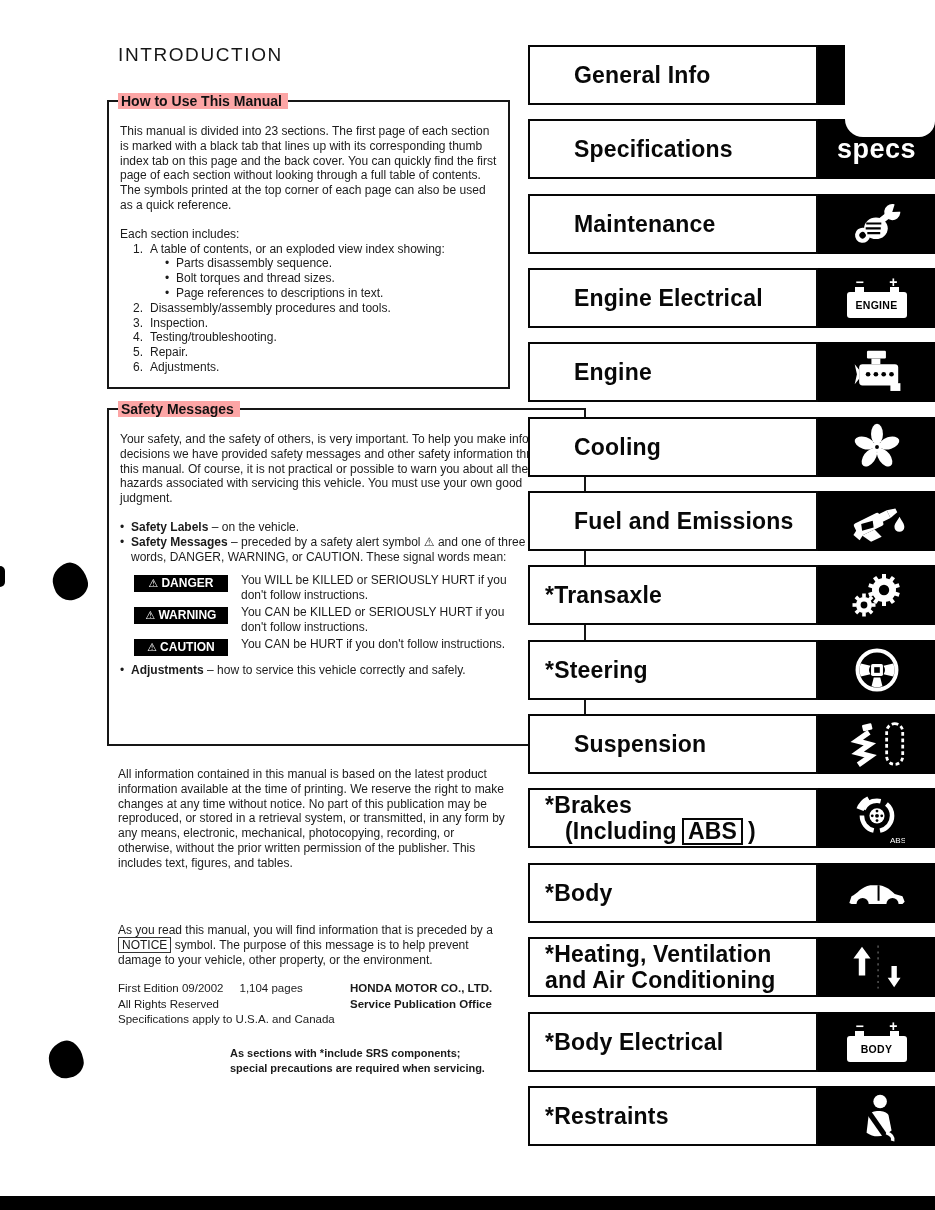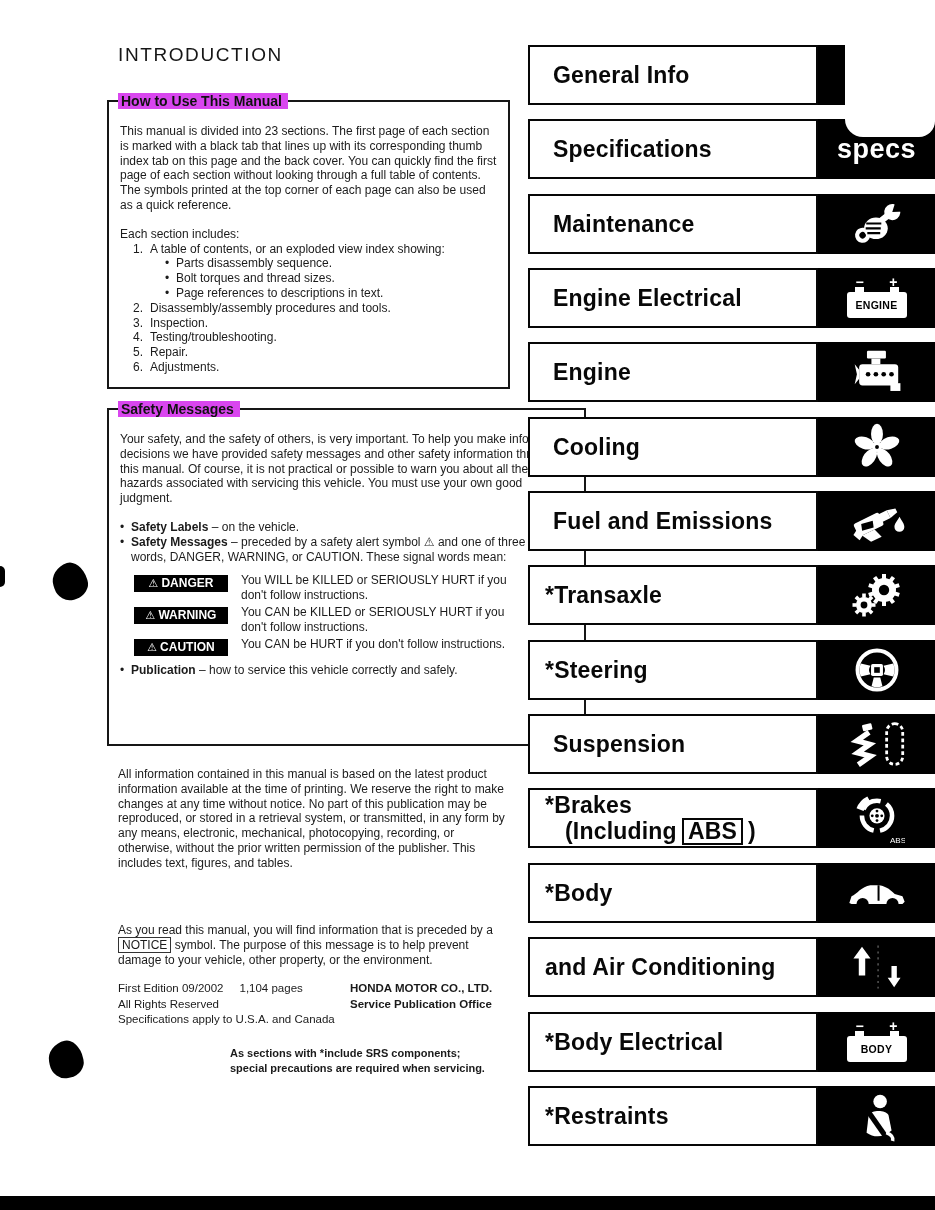--- a/index.html
+++ b/index.html
@@ -7,21 +7,21 @@
   body { width:935px; height:1210px; position:relative; overflow:hidden;
          font-family:"Liberation Sans","DejaVu Sans",sans-serif; color:#1a1a1a; }
   .abs { position:absolute; }
 
   
   .page-title { left:118px; top:44px; font-size:19px; font-weight:400; letter-spacing:1.6px; color:#161616; }
 
   .fbox { border:2px solid #161616; background:#fff; padding:22px 10px 0 11px; }
   .box1 { left:107px; top:100px; width:403px; height:289px; }
   .box2 { left:107px; top:408px; width:479px; height:338px; }
-  .legend { position:absolute; top:-9px; left:9px; background:#d946ef; padding:0 6px 0 3px;
+  .legend { position:absolute; top:-9px; left:9px; background:#fca5a5; padding:0 6px 0 3px;
             font-size:14px; font-weight:700; color:#111; white-space:nowrap; }
   .body-t { font-size:12px; line-height:14.8px; color:#1b1b1b; }
   .mb { margin-bottom:14px; }
 
   .numlist { margin-left:13px; }
   .li { display:flex; }
   .num { width:17px; flex:none; }
   .subli { display:flex; margin-left:32px; }
   .blt { width:11px; flex:none; }
 
@@ -49,21 +49,21 @@
   
   .punch { background:#000; }
   .punch1 { left:53px; top:563px; width:34px; height:37px; border-radius:62% 45% 52% 48% / 50% 60% 42% 48%; transform:rotate(-18deg); }
   .punch2 { left:49px; top:1041px; width:34px; height:37px; border-radius:62% 45% 52% 48% / 50% 60% 42% 48%; transform:rotate(-12deg); }
   .edge-mark { left:0; top:566px; width:5px; height:21px; background:#000; border-radius:0 5px 5px 0; }
   .bottom-bar { left:0; top:1196px; width:935px; height:14px; background:#000; }
 
   
   .tabrow { position:absolute; left:528px; width:407px; height:60px; }
   .tablabel { position:absolute; left:0; top:0; width:290px; height:60px; background:#fff;
-              border:2px solid #060606; display:flex; align-items:center; padding-left:23px;
+              border:2px solid #060606; display:flex; align-items:center; padding-left:44px;
               font-size:23px; font-weight:700; color:#080808; letter-spacing:.2px; }
   .starred .tablabel { padding-left:15px; }
   .twoline .tablabel { flex-direction:column; align-items:flex-start; justify-content:center;
                        line-height:26px; font-size:23px; }
   .line2 { display:flex; align-items:center; }
   .ind { padding-left:20px; }
   .absbox { border:2px solid #060606; padding:0 4px; margin:0 5px; line-height:23px; }
   .tabblack { position:absolute; left:290px; top:0; width:117px; height:60px; background:#000;
               display:flex; align-items:center; justify-content:center; overflow:hidden; }
   .tabblack.short { width:27px; }
@@ -162,21 +162,21 @@
       <div class="badge-row">
         <div class="badge">
           <span class="b-alert">⚠</span>
           <span>CAUTION</span>
         </div>
         <div class="badge-desc">You CAN be HURT if you don't follow instructions.</div>
       </div>
     </div>
     <div class="bl">
       <span class="blt">•</span>
-      <span class="bltext"><b>Publication</b><span> – how to service this vehicle correctly and safely.</span></span>
+      <span class="bltext"><b>Adjustments</b><span> – how to service this vehicle correctly and safely.</span></span>
     </div>
   </div>
 </section>
 
 <p class="abs body-t para3">All information contained in this manual is based on the latest product information available at the time of printing. We reserve the right to make changes at any time without notice. No part of this publication may be reproduced, or stored in a retrieval system, or transmitted, in any form by any means, electronic, mechanical, photocopying, recording, or otherwise, without the prior written permission of the publisher. This includes text, figures, and tables.</p>
 
 <p class="abs body-t para4"><span>As you read this manual, you will find information that is preceded by a </span><span class="notice-box">NOTICE</span><span> symbol. The purpose of this message is to help prevent damage to your vehicle, other property, or the environment.</span></p>
 
 <div class="abs edition">
   <div><span>First Edition 09/2002</span><span class="ed-gap"></span><span>1,104 pages</span></div>
@@ -416,20 +416,21 @@
       <path fill="#fff" d="M3,25 l2,-6 c5,-2 9,-9 17,-10 h8 c7,1 11,5 14,8 l7,2 2,5 -2,2 H5 z"></path>
       <circle cx="15" cy="26" r="5.5" fill="#000"></circle>
       <circle cx="42" cy="26" r="5.5" fill="#000"></circle>
       <rect x="28.5" y="9" width="1.8" height="14" fill="#000"></rect>
     </svg>
   </div>
 </div>
 
 <div class="tabrow starred twoline" style="top:937px">
   <div class="tablabel">
+    <span>*Heating, Ventilation</span>
     <span>and Air Conditioning</span>
   </div>
   <div class="tabblack">
     <svg width="60" height="48" viewBox="0 0 56 44">
       <line x1="29" y1="2" x2="29" y2="42" stroke="#666" stroke-width="1.2" stroke-dasharray="2 3.5"></line>
       <path d="M14,3 l8,11 h-5 v16 h-6 v-16 h-5 z" fill="#fff"></path>
       <path d="M44,41 l6,-9 h-3.5 v-11 h-5 v11 h-3.5 z" fill="#fff"></path>
     </svg>
   </div>
 </div>

